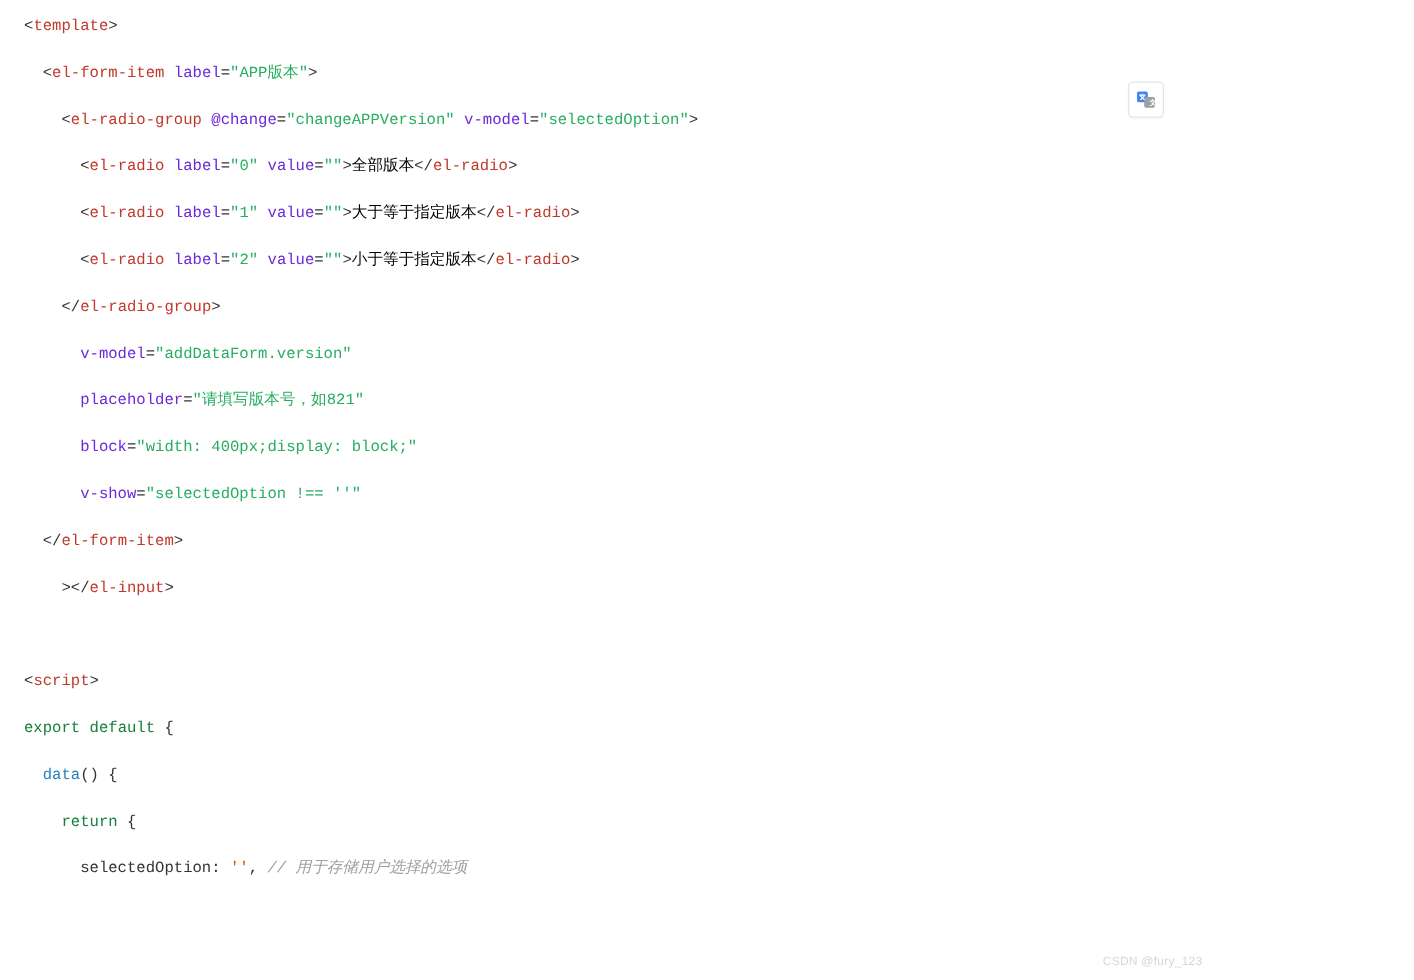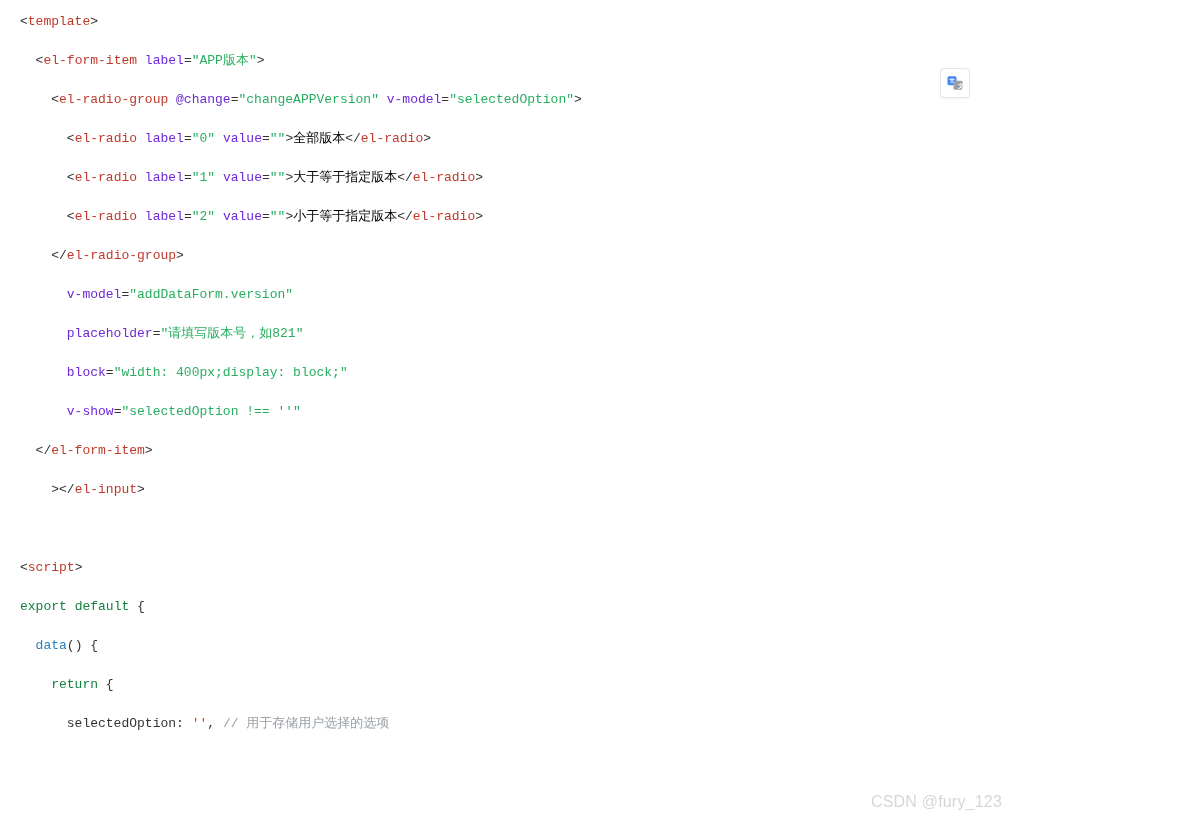--- a/index.html
+++ b/index.html
@@ -8,24 +8,24 @@
   pre{margin:0;white-space:pre;font-family:inherit}
   .line{display:block}
   .t{color:#c0392b}        
   .p{color:#333}           
   .an{color:#6d28d9}       
   .avq{color:#27ae60}      
   .txt{color:#000000}
   .kw{color:#15803d}       
   .fn{color:#2980b9}       
   .str{color:#d35400}
-  .cm{color:#9aa0a6;}
+  .cm{color:#9aa0a6;font-style:italic}
   .op{color:#333}
   .id{color:#333}
-  .watermark{position:absolute;right:16px;bottom:6px;font-family:Arial,sans-serif;font-size:16px;color:#d6d6d6;letter-spacing:0.2px}
+  .watermark{position:absolute;right:16px;bottom:6px;font-family:Arial,sans-serif;font-size:10px;color:#d6d6d6;letter-spacing:0.2px}
   .translate-badge{position:absolute;right:48px;top:68px;width:28px;height:28px;background:#fff;border:1px solid #e5e5e5;border-radius:4px;box-shadow:0 1px 2px rgba(0,0,0,0.05);display:flex;align-items:center;justify-content:center}
   .translate-badge svg{width:18px;height:18px}
 </style>
 </head>
 <body>
 
 <div class="container">
   <div class="code-block">
 <pre><span class="line"><span class="p">&lt;</span><span class="t">template</span><span class="p">&gt;</span></span>
 <span class="line">  <span class="p">&lt;</span><span class="t">el-form-item</span> <span class="an">label</span><span class="p">=</span><span class="avq">"<span>APP版本</span>"</span><span class="p">&gt;</span></span>

